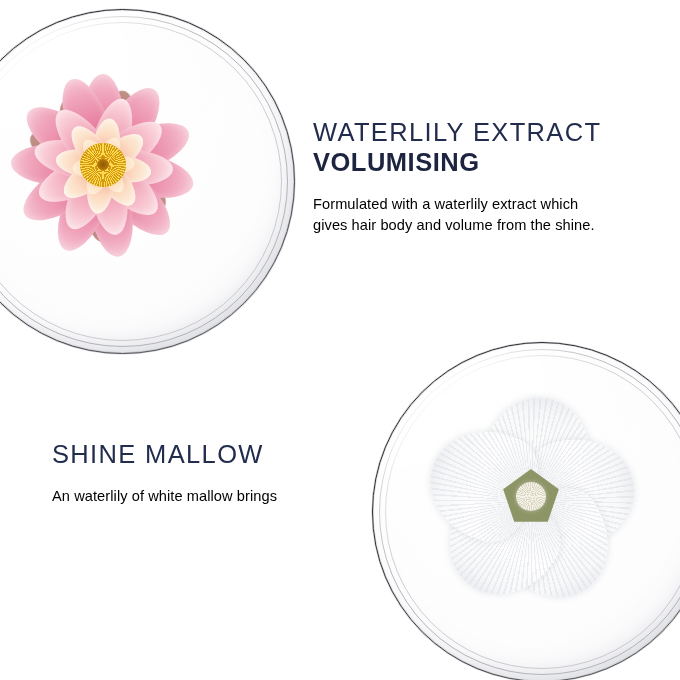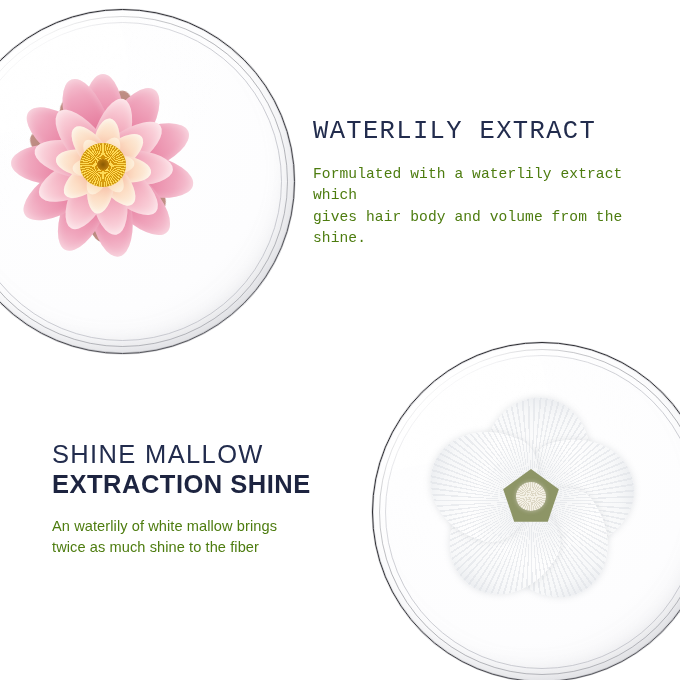--- a/index.html
+++ b/index.html
@@ -164,21 +164,21 @@
     border-radius:50%;
     background:
       repeating-conic-gradient(from 0deg at 50% 50%,
         #f4f1e6 0deg 5deg, #ddd8c6 5deg 10deg),
       radial-gradient(circle,#f6f3ea 0%,#e6e1d2 100%);
     box-shadow:0 0 4px rgba(200,198,182,.8);
   }
 
   
   .block{position:absolute;}
-  #text-waterlily{left:313px;top:118px;width:340px;font-family:Liberation Mono, monospace;}
+  #text-waterlily{left:313px;top:118px;width:340px;}
   #text-mallow{left:52px;top:440px;width:300px;}
 
   .kicker{
     font-size:25.5px;
     font-weight:400;
     letter-spacing:1.35px;
     color:#222c4d;
     line-height:1.13;
     white-space:nowrap;
   }
@@ -189,21 +189,21 @@
     color:#1d2440;
     line-height:1.13;
     margin-top:1px;
     white-space:nowrap;
   }
   .body{
     margin-top:17px;
     font-size:14.6px;
     font-weight:400;
     line-height:21.5px;
-    color:#4d7c0f;
+    color:#000000;
     letter-spacing:.08px;
   }
   .body .ln{display:block;}
 </style>
 </head>
 <body>
 
 <div class="stage">
 
   <div class="dish" id="dish-waterlily">
@@ -263,32 +263,31 @@
       <div class="pet core" style="transform:rotate(205deg)"></div>
       <div class="pet core" style="transform:rotate(265deg)"></div>
       <div class="pet core" style="transform:rotate(325deg)"></div>
 
       <div class="lily-center"></div>
     </div>
   </div>
 
   <div class="block" id="text-waterlily">
     <div class="kicker">WATERLILY EXTRACT</div>
+    <div class="headline">VOLUMISING</div>
     <div class="body">
       <span class="ln">Formulated with a waterlily extract which</span>
       <span class="ln">gives hair body and volume from the shine.</span>
     </div>
   </div>
 
   <div class="block" id="text-mallow">
     <div class="kicker">SHINE MALLOW</div>
-    <div class="headline">EXTRACTION SHINE</div>
     <div class="body">
       <span class="ln">An waterlily of white mallow brings</span>
-      <span class="ln">twice as much shine to the fiber</span>
     </div>
   </div>
 
   <div class="dish" id="dish-mallow">
     <div class="glass"></div>
     <div class="rim-inner2"></div>
     <div class="rim-inner"></div>
     <div class="rim-outer"></div>
     <div class="shadow"></div>
     <div class="sheen"></div>

